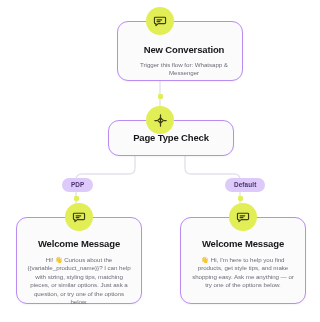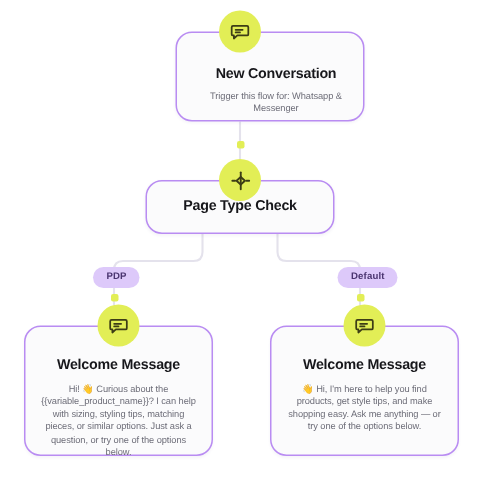--- a/index.html
+++ b/index.html
@@ -58,21 +58,21 @@
     top: 21px;
     width: 126px;
     height: 60px;
     padding: 22px 4px 0 12px;
     margin-left: 20px;
   }
   #node-trigger .node-sub { margin-top: 5px; }
 
   
   #node-condition {
-    left: 97px;
+    left: 108px;
     top: 120px;
     width: 126px;
     height: 36px;
     padding: 0 12px;
     display: flex;
     align-items: center;
     justify-content: center;
   }
 
   

